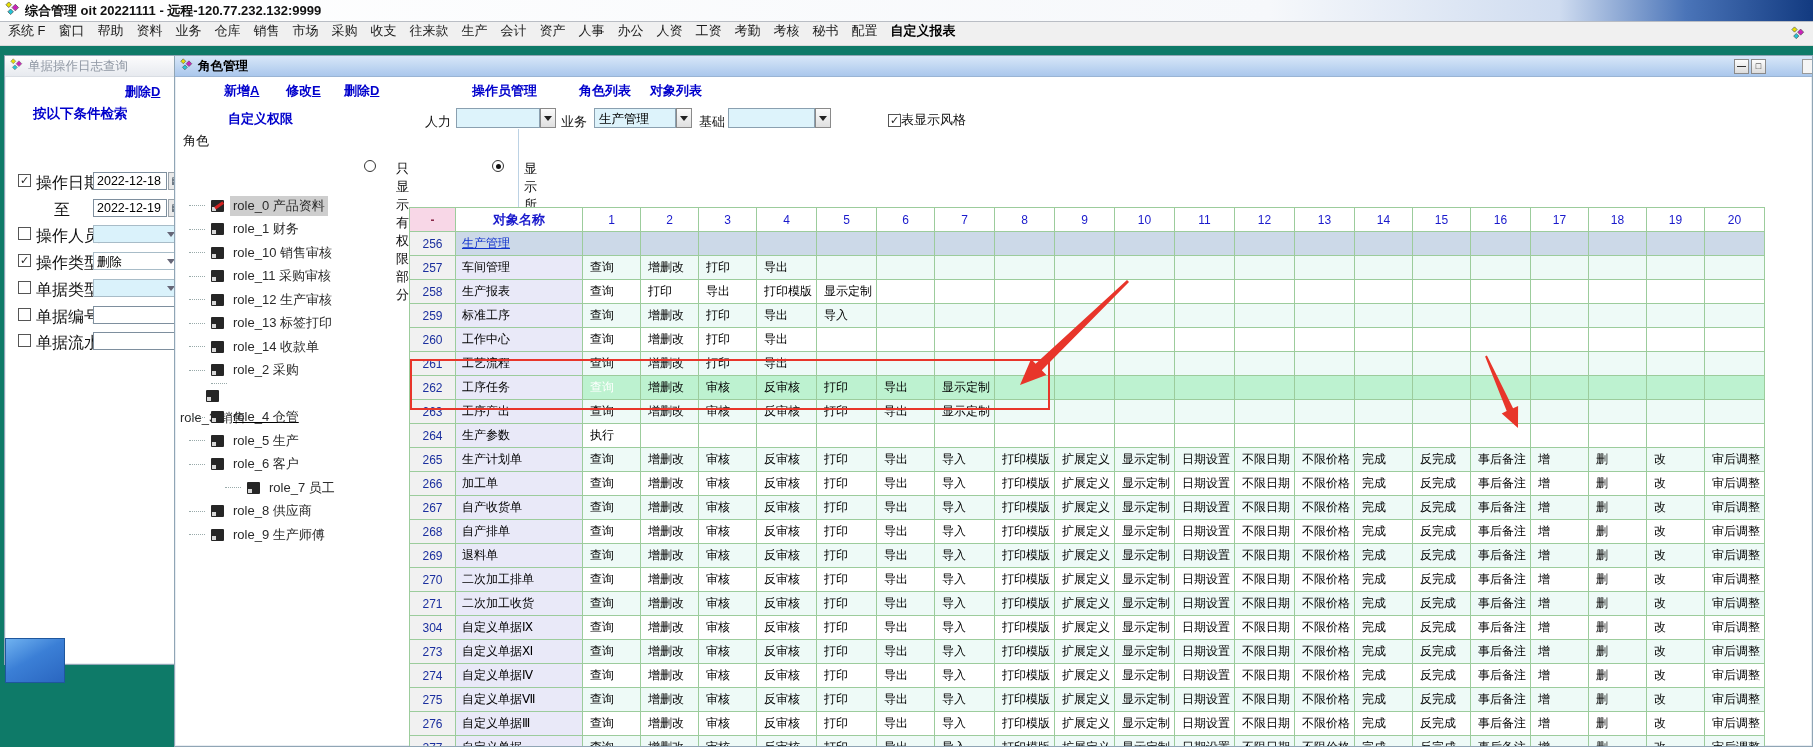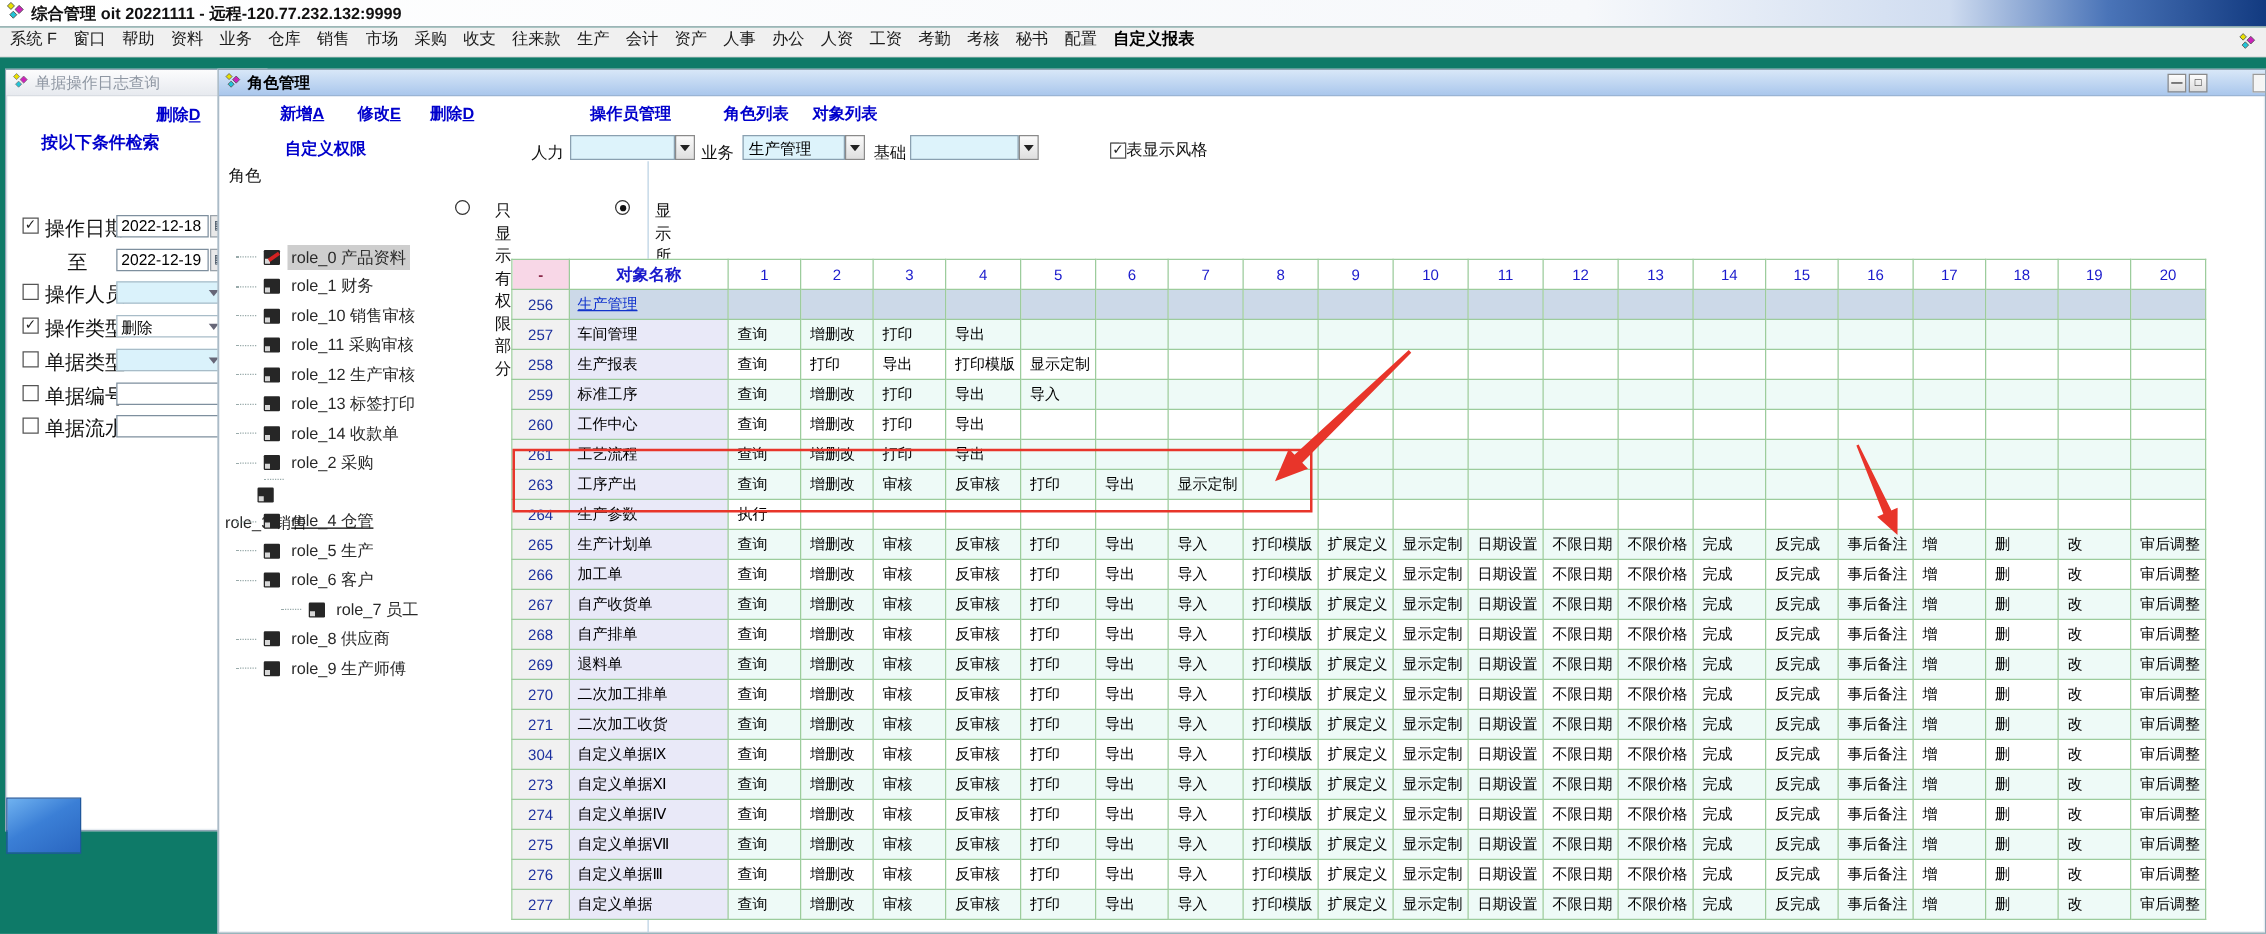--- a/index.html
+++ b/index.html
@@ -538,20 +538,44 @@
                 <td class="perm"></td>
                 <td class="perm"></td>
                 <td class="perm"></td>
                 <td class="perm"></td>
                 <td class="perm"></td>
                 <td class="perm"></td>
                 <td class="perm"></td>
                 <td class="perm"></td>
                 <td class="perm"></td>
               </tr>
+              <tr class="green">
+                <td class="num">262</td>
+                <td class="name">工序任务</td>
+                <td class="perm selcell">查询</td>
+                <td class="perm">增删改</td>
+                <td class="perm">审核</td>
+                <td class="perm">反审核</td>
+                <td class="perm">打印</td>
+                <td class="perm">导出</td>
+                <td class="perm">显示定制</td>
+                <td class="perm"></td>
+                <td class="perm"></td>
+                <td class="perm"></td>
+                <td class="perm"></td>
+                <td class="perm"></td>
+                <td class="perm"></td>
+                <td class="perm"></td>
+                <td class="perm"></td>
+                <td class="perm"></td>
+                <td class="perm"></td>
+                <td class="perm"></td>
+                <td class="perm"></td>
+                <td class="perm"></td>
+              </tr>
               <tr class="alt">
                 <td class="num">263</td>
                 <td class="name">工序产出</td>
                 <td class="perm">查询</td>
                 <td class="perm">增删改</td>
                 <td class="perm">审核</td>
                 <td class="perm">反审核</td>
                 <td class="perm">打印</td>
                 <td class="perm">导出</td>
                 <td class="perm">显示定制</td>

